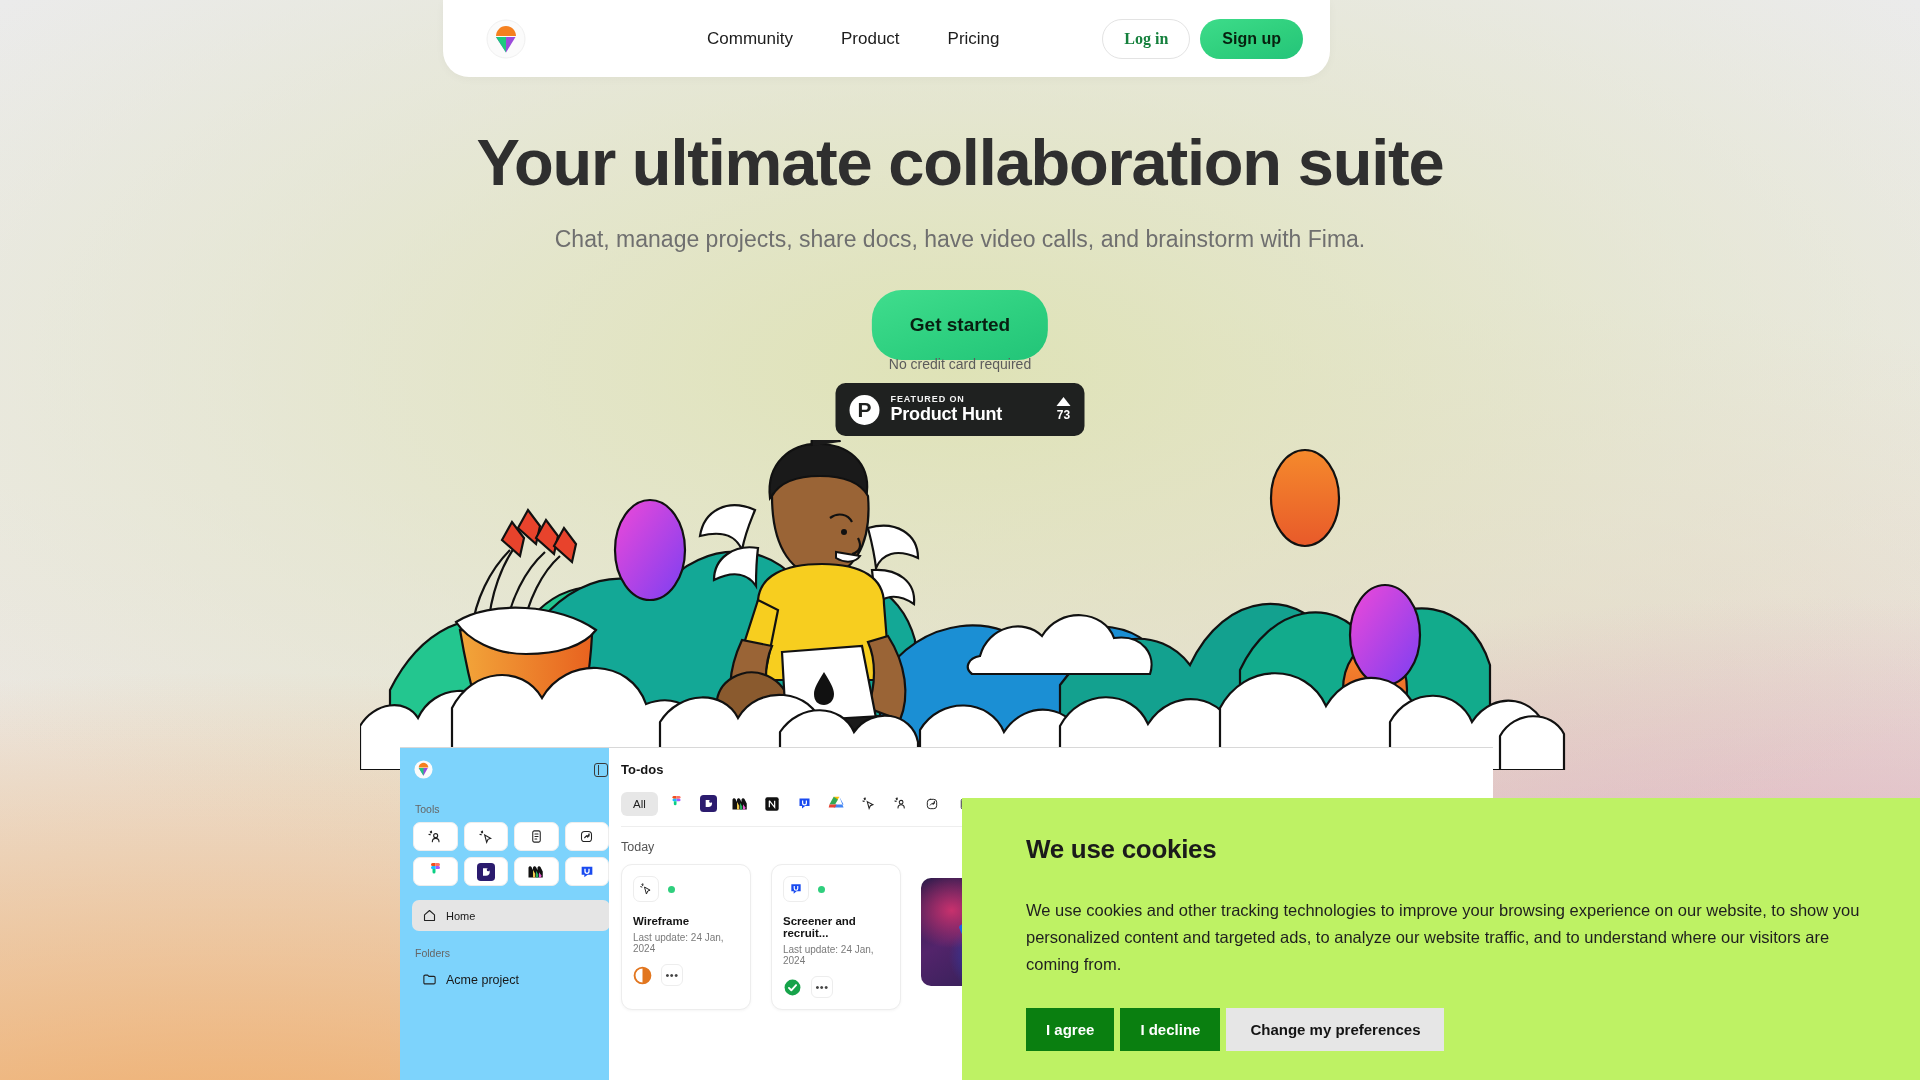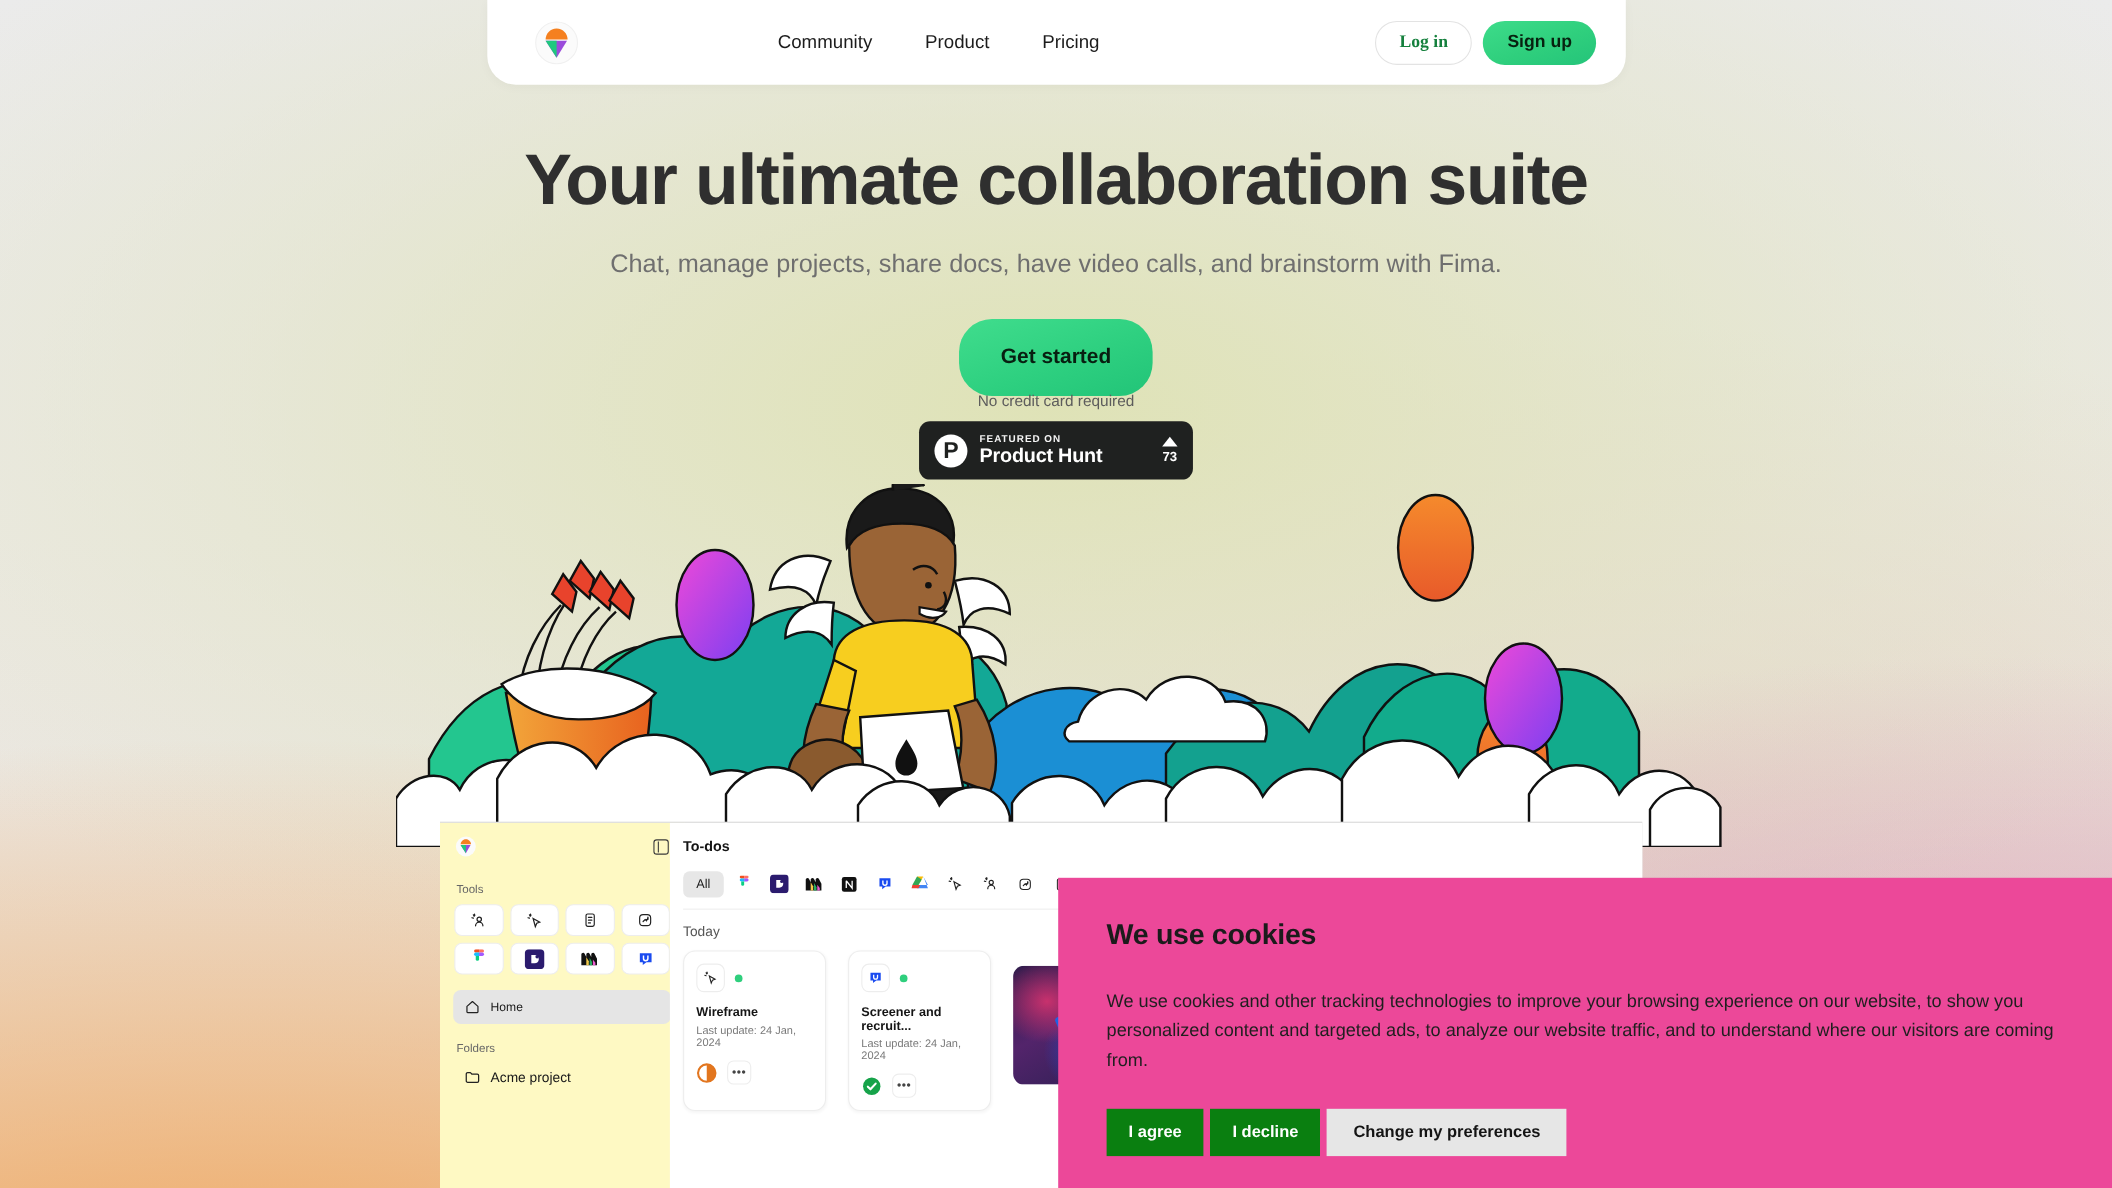--- a/index.html
+++ b/index.html
@@ -20,21 +20,21 @@
       radial-gradient(120% 90% at 12% 118%, rgba(242,156,70,0.95) 0%, rgba(242,156,70,0.45) 32%, rgba(242,156,70,0) 62%),
       radial-gradient(95% 80% at 95% 108%, rgba(214,140,178,0.85) 0%, rgba(214,140,178,0.40) 35%, rgba(214,140,178,0) 66%),
       radial-gradient(85% 70% at 50% 34%, rgba(222,226,180,0.95) 0%, rgba(226,228,200,0.55) 45%, rgba(236,236,236,0) 76%),
       radial-gradient(70% 55% at 78% 66%, rgba(228,200,186,0.55) 0%, rgba(236,236,236,0) 70%),
       linear-gradient(180deg, #ebebeb 0%, #eceae4 45%, #e9e2dc 100%);
   }
 
   
   #navbar {
     position: absolute; top: 0; left: 443px;
-    width: 1035px; height: 77px;
+    width: 887px; height: 77px;
     background: #ffffff;
     border-radius: 0 0 26px 26px;
     display: flex; align-items: center;
     box-shadow: 0 2px 10px rgba(0,0,0,0.035);
     z-index: 30;
   }
   #logo-mark {
     position: absolute; left: 43px; top: 50%;
     transform: translateY(-50%);
     width: 40px; height: 40px;
@@ -136,21 +136,21 @@
   #app-mockup {
     position: absolute; top: 748px; left: 400px;
     width: 1093px; height: 332px;
     background: #ffffff;
     box-shadow: 0 -1px 0 #d8d8d8;
     overflow: hidden; z-index: 14;
   }
   #app-sidebar {
     position: absolute; left: 0; top: 0;
     width: 223px; height: 332px;
-    background: #fef9c3;
+    background: #7dd3fc;
     border-right: 1px solid #ececec;
     padding: 12px 10px;
   }
   #sidebar-header {
     display: flex; align-items: center; justify-content: space-between;
     padding: 0 4px; margin-bottom: 24px;
   }
   #sidebar-logo { width: 19px; height: 19px; }
   #collapse-icon {
     width: 14px; height: 14px;
@@ -249,22 +249,22 @@
     position: absolute; left: 42px; top: 36px;
     width: 52px; height: 34px;
     background: linear-gradient(120deg, #1d63e8, #0f3f9e);
     transform: rotate(-24deg); border-radius: 3px;
   }
 
   
   #cookie-banner {
     position: absolute; left: 962px; top: 798px;
     width: 958px; height: 282px;
-    background: #ec4899;
-    padding: 36px 45px 0 44px;
+    background: #bef264;
+    padding: 36px 45px 0 64px;
     z-index: 50;
   }
   #cookie-title {
     font-size: 26px; font-weight: 700; color: #1b1b1b;
     letter-spacing: -0.3px; margin-bottom: 32px;
   }
   #cookie-body {
     font-size: 16.5px; line-height: 1.63; color: #1f1f1f;
     max-width: 880px; margin-bottom: 30px;
   }

